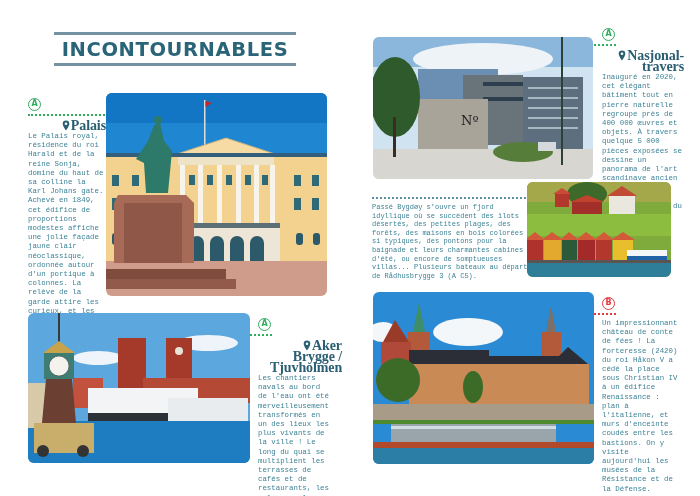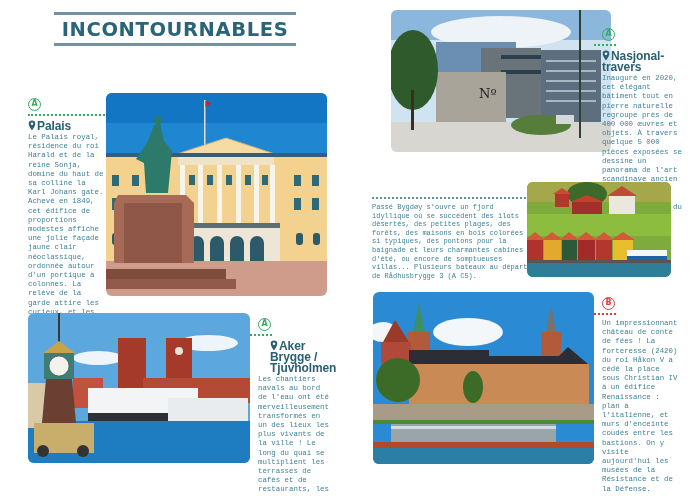--- a/index.html
+++ b/index.html
@@ -1,19 +1,19 @@
 <!DOCTYPE html>
 <html><head>
   <meta charset="utf-8">
   <style>
     * { box-sizing: border-box; margin: 0; padding: 0; }
     html, body { width: 700px; height: 496px; overflow: hidden; background: #ffffff; }
     body { position: relative; font-family: "Liberation Sans", "DejaVu Sans", sans-serif; }
 
-    .title-block { position: absolute; left: 54px; top: 12px; width: 242px; }
+    .title-block { position: absolute; left: 54px; top: 32px; width: 242px; }
     .title-rule { height: 3px; background: #7592a3; }
     .title-text {
       font-family: "DejaVu Sans", sans-serif; font-weight: bold; font-size: 19.5px;
       letter-spacing: 0.6px; color: #2a6478; text-align: center; padding: 3px 0 2px;
     }
 
     .photo {
       position: absolute; border-radius: 6px; overflow: hidden;
     }
     .photo svg { display: block; width: 100%; height: 100%; }
@@ -22,22 +22,22 @@
     .badge {
       display: inline-block; width: 13px; height: 13px; border-radius: 50%;
       border: 1.6px solid #2fae5f; color: #2fae5f; font-size: 8px; font-weight: bold;
       text-align: center; line-height: 10px; font-family: "DejaVu Sans", sans-serif;
     }
     .badge.red { border-color: #e23b3f; color: #e23b3f; }
     .dots { height: 0; border-top: 2px dotted #2fae5f; margin: 3px 0 4px; }
     .dots.red { border-top-color: #e23b3f; }
     .dots.blue { border-top-color: #5f8fa3; }
     .heading {
-      font-family: Liberation Sans, sans-serif; font-weight: bold; font-size: 12px;
-      color: #2a5e72; line-height: 11px; letter-spacing: -0.1px;
+      font-family: Liberation Serif, serif; font-weight: bold; font-size: 14px;
+      color: #2a5e72; line-height: 11px; letter-spacing: -0.1px; text-align: right;
     }
     .pin { display: inline-block; width: 8px; height: 11px; vertical-align: -1px; margin-right: 1px; }
     .body {
       font-size: 7.4px; line-height: 9.2px; color: #3c8296; margin-top: 1px;
       font-family: Liberation Mono, monospace;
     }
   </style>
 </head>
 <body>
 
@@ -105,21 +105,21 @@
     <rect y="168" width="221" height="35" fill="#cf9c8c"></rect>
     <path d="M12 102 h68 l8 8 v60 h-80 v-60z" fill="#a66a57"></path>
     <rect x="18" y="110" width="58" height="60" fill="#8e5747"></rect>
     <rect x="0" y="176" width="120" height="10" fill="#7f4b3d"></rect>
     <rect x="0" y="186" width="130" height="10" fill="#915a4a"></rect>
     <path d="M40 100 L38 70 L30 66 L42 48 L48 32 L54 30 L58 48 L66 58 L62 100z" fill="#2e7a6a"></path>
     <circle cx="52" cy="27" r="4" fill="#2e7a6a"></circle>
   </svg>
 </div>
 
-<div class="photo" style="left:373px; top:10px; width:220px; height:142px;margin-left:18px;">
+<div class="photo" style="left:373px; top:37px; width:220px; height:142px;">
   <svg viewBox="0 0 220 142" preserveAspectRatio="none">
     <rect width="220" height="142" fill="#cfe3f1"></rect>
     <rect width="220" height="30" fill="#8bb7dc"></rect>
     <ellipse cx="110" cy="22" rx="70" ry="16" fill="#eef3f7"></ellipse>
     <rect x="45" y="32" width="80" height="50" fill="#6b8fb2"></rect>
     <rect x="90" y="38" width="60" height="70" fill="#69737a"></rect>
     <rect x="110" y="45" width="40" height="4" fill="#2d3e4f"></rect>
     <rect x="110" y="60" width="40" height="4" fill="#2d3e4f"></rect>
     <rect x="150" y="40" width="60" height="80" fill="#5d6e7e"></rect>
     <g fill="#a9b7c2">

